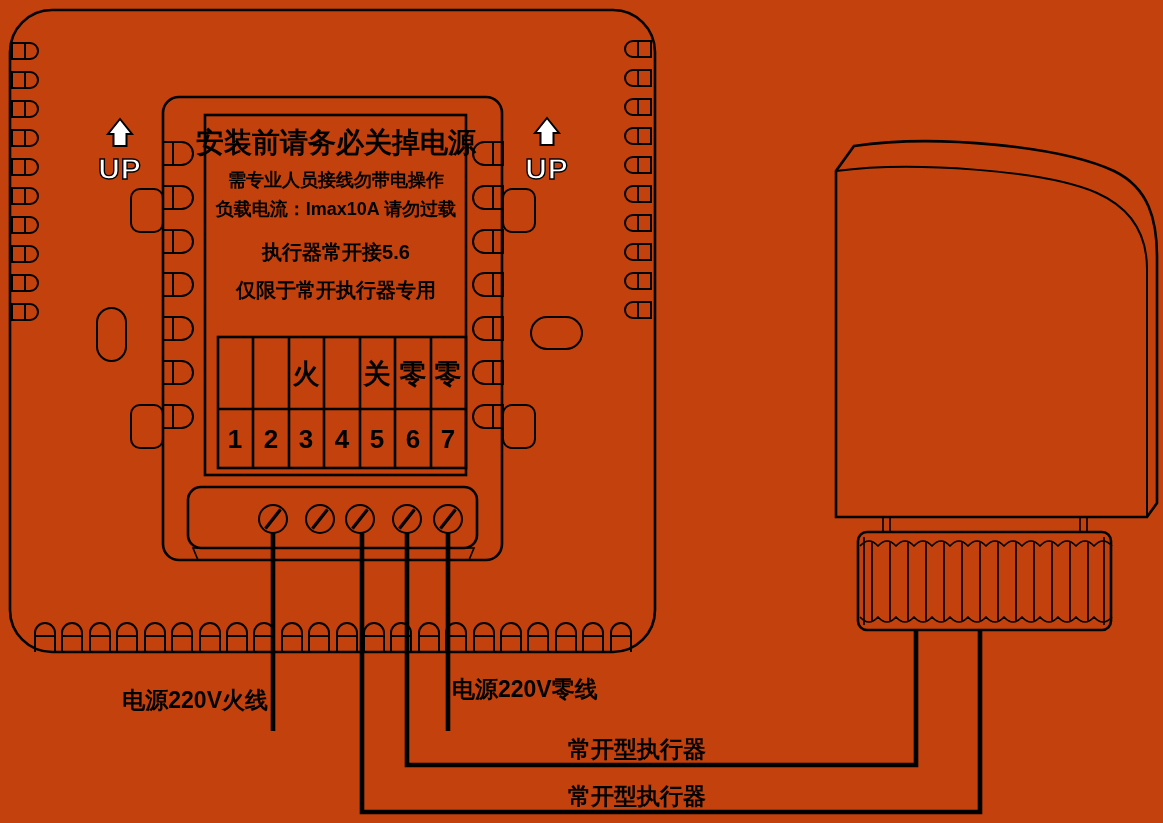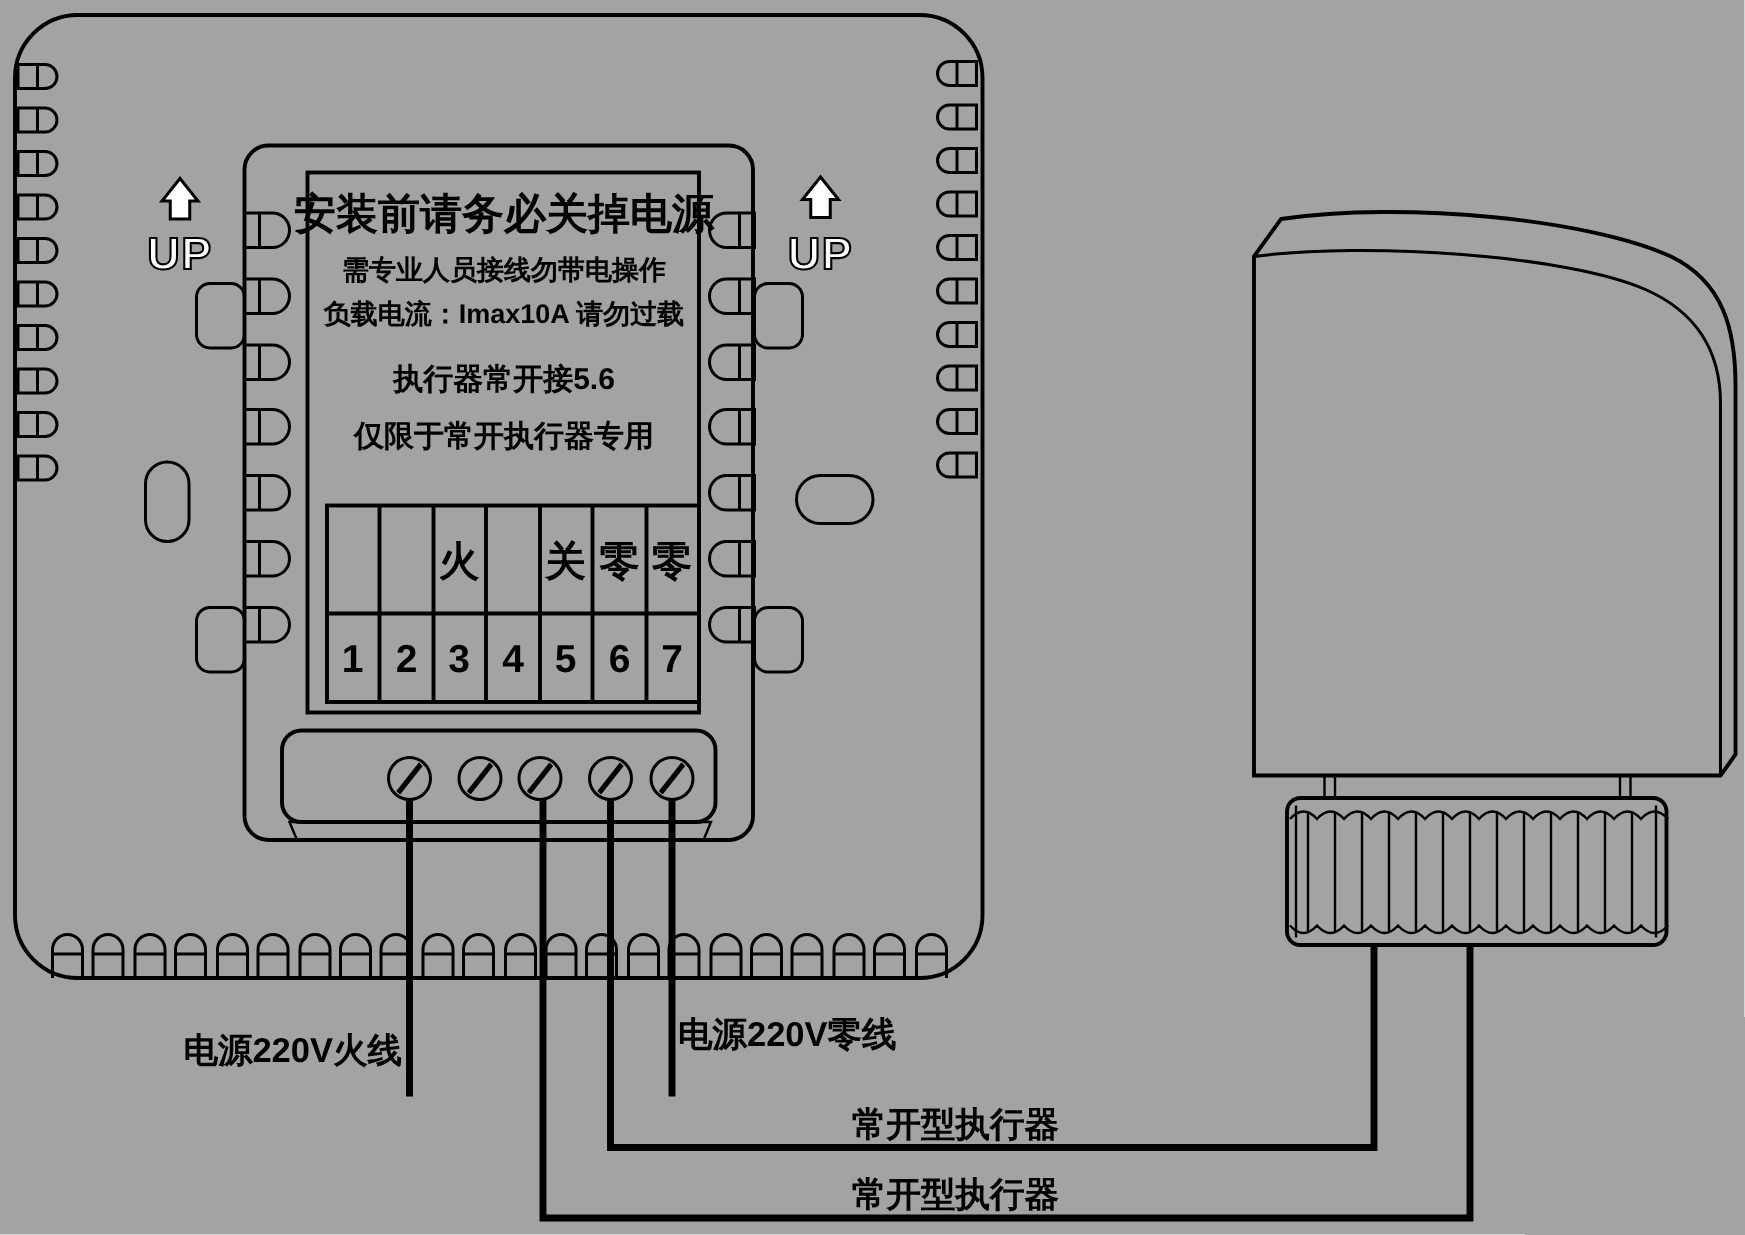--- a/index.html
+++ b/index.html
@@ -1,16 +1,16 @@
 <!DOCTYPE html>
 <html><head>
 <meta charset="utf-8">
 <style>
   html,body{margin:0;padding:0;background:#ffffff;}
-  .stage{width:1163px;height:823px;background:#a3a3a3;overflow:hidden;}
+  .stage{width:1163px;height:823px;background:#c2410c;overflow:hidden;}
   svg{display:block;}
   
   .s15{stroke:#000;stroke-width:1.6;fill:none;}
   .s2{stroke:#000;stroke-width:2;fill:none;}
   .s25{stroke:#000;stroke-width:2.6;fill:none;}
   .wire{stroke:#000;stroke-width:4.6;fill:none;stroke-linejoin:miter;stroke-linecap:butt;}
   .hollow{fill:#fff;stroke:#000;stroke-width:2;}
   
   text{font-family:"Liberation Sans","DejaVu Sans",sans-serif;fill:#000;stroke:none;font-weight:bold;}
   .t28{font-size:28px;}

